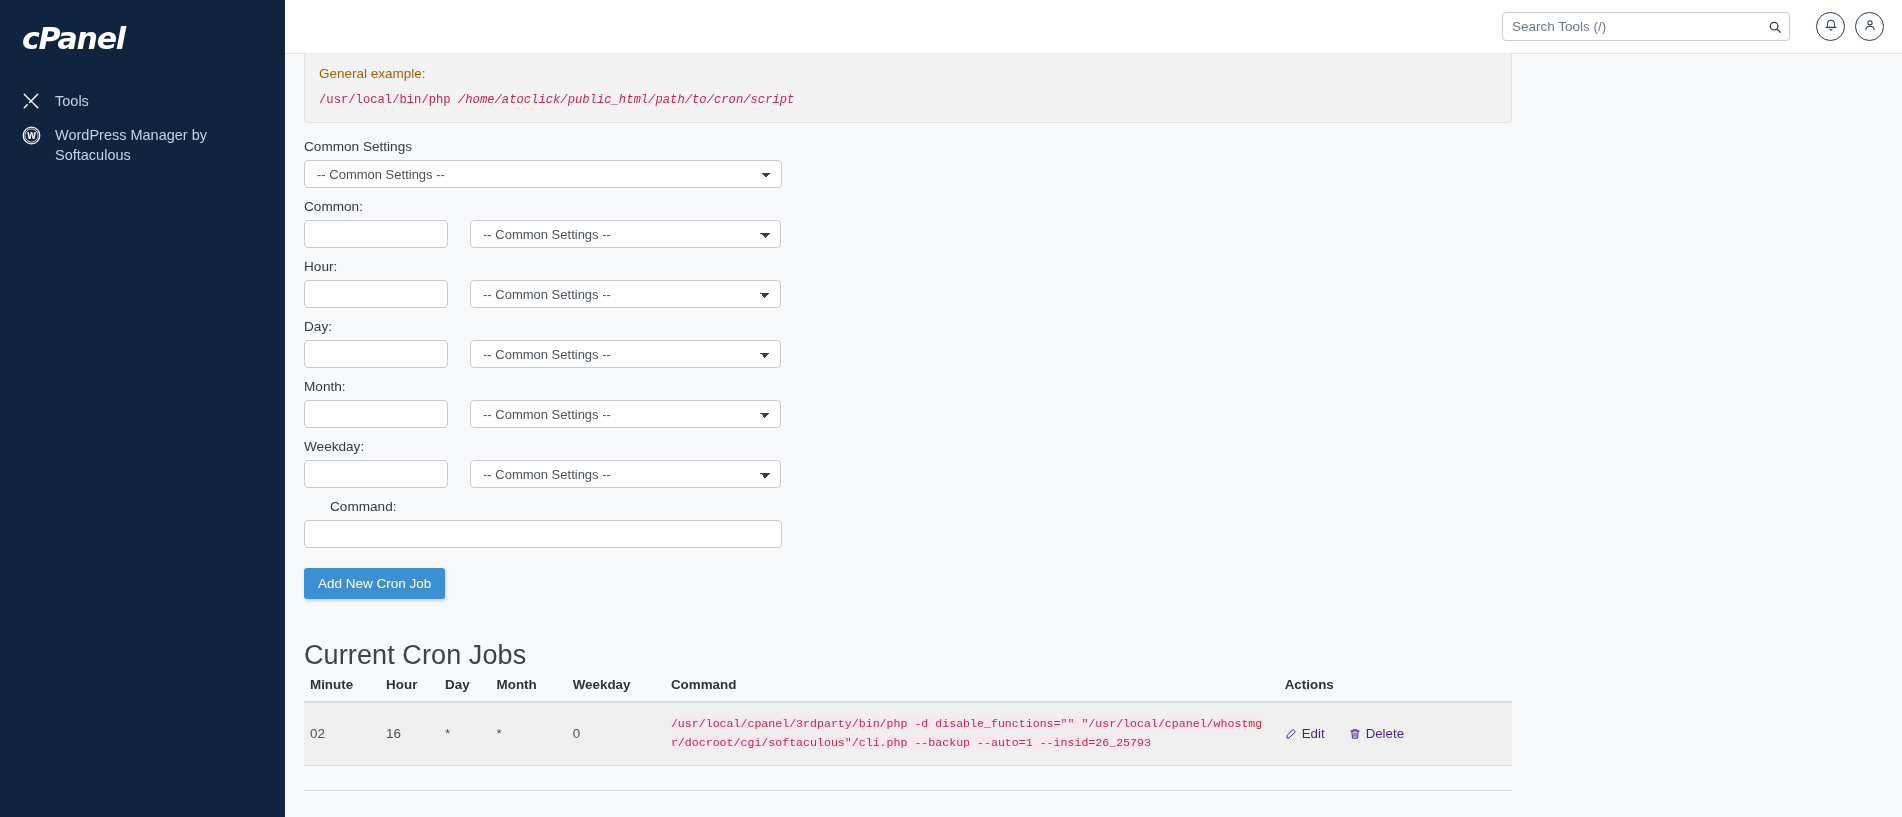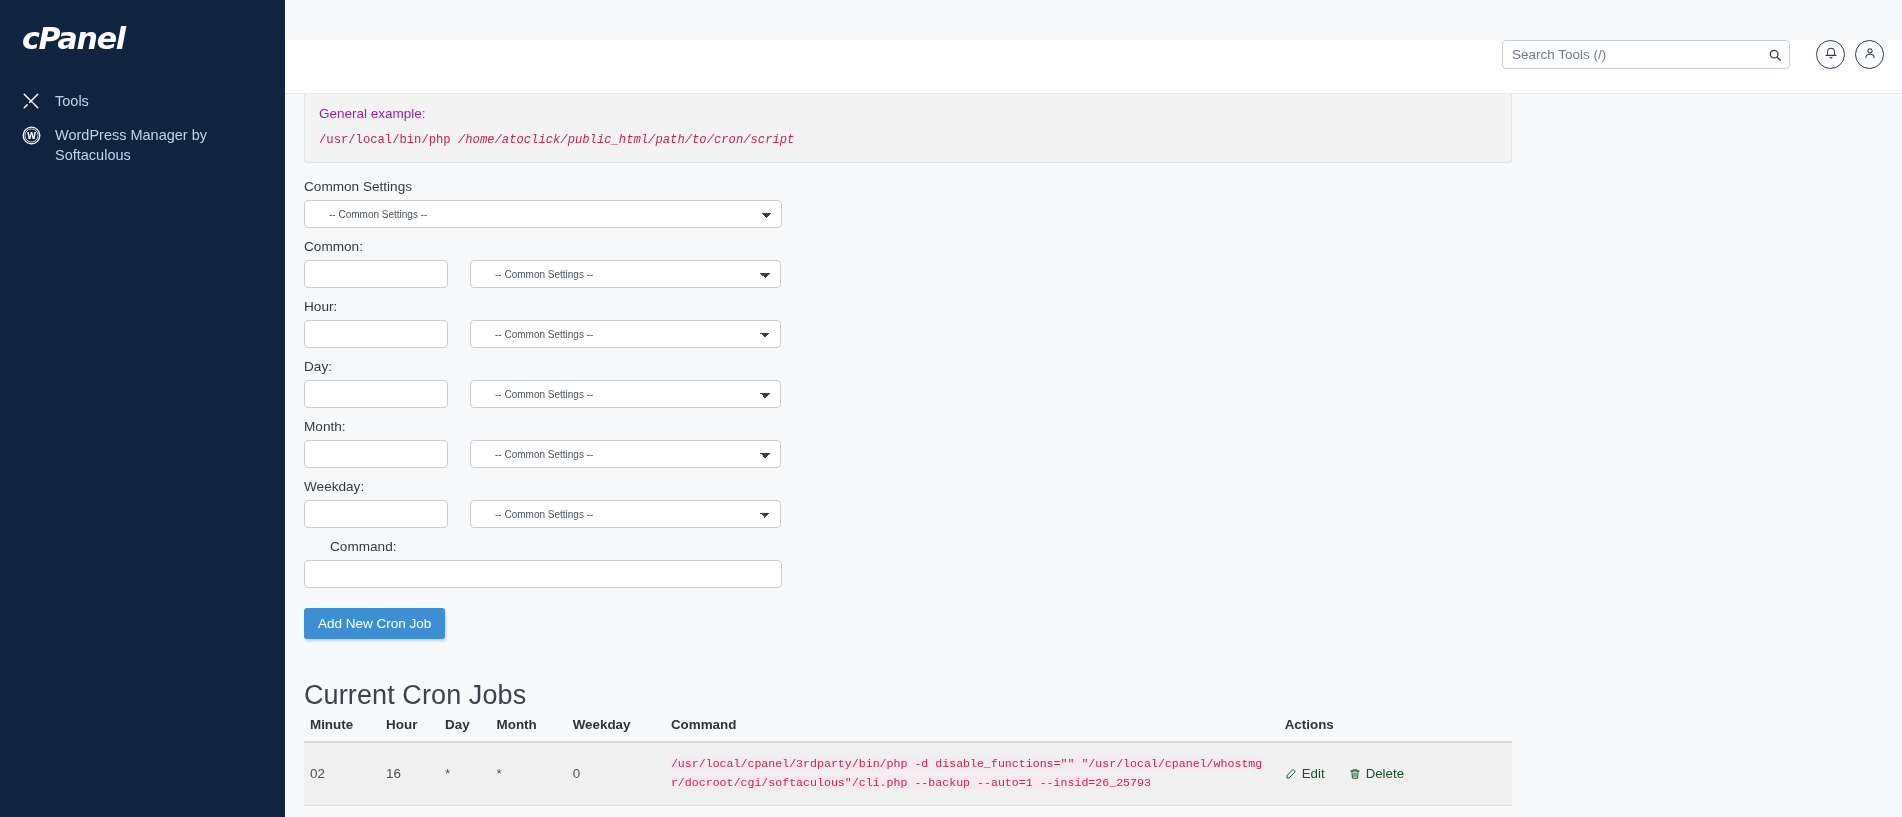--- a/index.html
+++ b/index.html
@@ -63,23 +63,23 @@
     background: #f8f9fa;
     min-width: 0;
   }
 
   
   .topbar {
     height: 54px; min-height: 54px;
     background: #ffffff;
     border-bottom: 1px solid #e6e8eb;
     display: flex;
+    align-items: center;
     justify-content: flex-end;
     padding-right: 18px;
-    margin-top: 40px;
   }
   .search-wrap {
     position: relative;
     width: 288px;
     height: 29px;
     margin-right: 16px;
   }
   .search-input {
     width: 100%; height: 29px;
     border: 1px solid #c9cedb;
@@ -129,21 +129,21 @@
   .example-box {
     background: #f3f3f4;
     border: 1px solid #e2e3e5;
     border-top: none;
     border-radius: 0 0 3px 3px;
     padding: 12px 14px 15px 14px;
     margin-top: 0;
     width: 1208px;
   }
   .example-label {
-    color: #a21caf;
+    color: #a16207;
     font-size: 13.5px;
     margin-bottom: 12px;
   }
   .code-line {
     font-family: "Liberation Mono", monospace;
     font-size: 12.2px;
     color: #c7254e;
     white-space: nowrap;
   }
   .code-line .ital { font-style: italic; }
@@ -156,23 +156,23 @@
     margin-bottom: 6px;
     display: block;
   }
   .field-label.indent { margin-left: 0; }
   .row { display: flex; align-items: center; margin-bottom: 11px; }
   .sel {
     height: 28px;
     border: 1px solid #c9cbcf;
     border-radius: 4px;
     background: #ffffff;
-    font-size: 10px;
+    font-size: 13px;
     color: #4c545c;
-    padding: 0 26px 0 24px;
+    padding: 0 26px 0 12px;
     font-family: "Liberation Sans", sans-serif;
     -webkit-appearance: none;
     -moz-appearance: none;
     appearance: none;
     background-image:
       linear-gradient(45deg, transparent 50%, #3b3f45 50%),
       linear-gradient(135deg, #3b3f45 50%, transparent 50%);
     background-position:
       calc(100% - 15px) 12px,
       calc(100% - 10px) 12px;
@@ -257,21 +257,21 @@
   .col-month  { width: 62px; }
   .col-weekday{ width: 80px; }
   .col-command{ width: 500px; }
   .col-actions{ width: 190px; }
 
   .action-wrap { display: flex; align-items: center; gap: 24px; }
   .action-link {
     display: inline-flex;
     align-items: center;
     gap: 5px;
-    color: #14532d;
+    color: #4c1d95;
     font-size: 13.3px;
     text-decoration: none;
     cursor: pointer;
   }
   .action-link svg { display: block; }
 </style>
 </head>
 <body>
 
 <div class="app">

